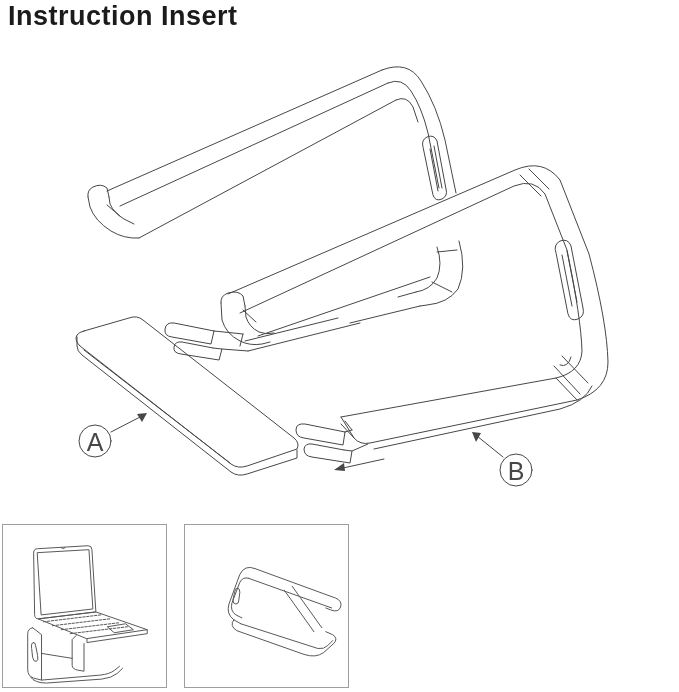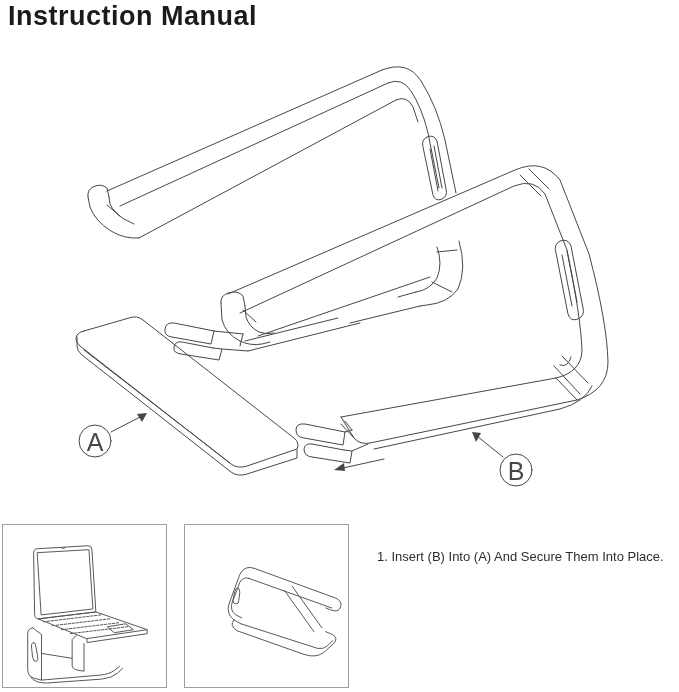--- a/index.html
+++ b/index.html
@@ -49,21 +49,21 @@
     color:var(--color-text);font-size:13px;line-height:16px;
   }
   .instruction-item{
     margin:0 0 14px 0;white-space:pre-wrap;
     padding-left:15px;text-indent:-15px;
   }
 </style>
 </head>
 <body>
 
-<div class="page-title">Instruction Manual</div>
+<div class="page-title">Instruction Insert</div>
 
 <svg id="main-diagram" viewBox="0 0 679 692" aria-hidden="true">
 
   <g>
 
     <path d="M 107,191 L 382,70
              M 120,206 L 388,83
              M 139,238 L 396,100"></path>
 
     <path d="M 88,197 Q 87,190 93,187 Q 101,183 107,188 L 109,197
@@ -171,14 +171,13 @@
     <path d="M 70,44 Q 60,40 55,50 L 44,80 Q 41,90 49,96 L 56,100
              M 64,54 Q 58,52 55,58 L 47,79 Q 45,87 51,91 L 57,94
              M 53,64 Q 51,63 50,67 L 48,76 Q 48,80 51,80 Q 54,80 54,76 L 55,68 Q 55,64 53,64"></path>
     <path d="M 56,100 L 134,125 Q 140,126 144,122 L 149,117
              M 49,96 Q 44,102 52,107 L 120,131 Q 132,135 140,129 L 150,120 Q 155,115 149,111 L 142,108"></path>
     <path d="M 100,66 L 130,108 M 108,62 L 138,104"></path>
   </svg>
 </div>
 
 <div class="instructions">
-  <div class="instruction-item">1. Insert (B) Into (A) And Secure Them Into Place.</div>
 </div>
 
 </body></html>

